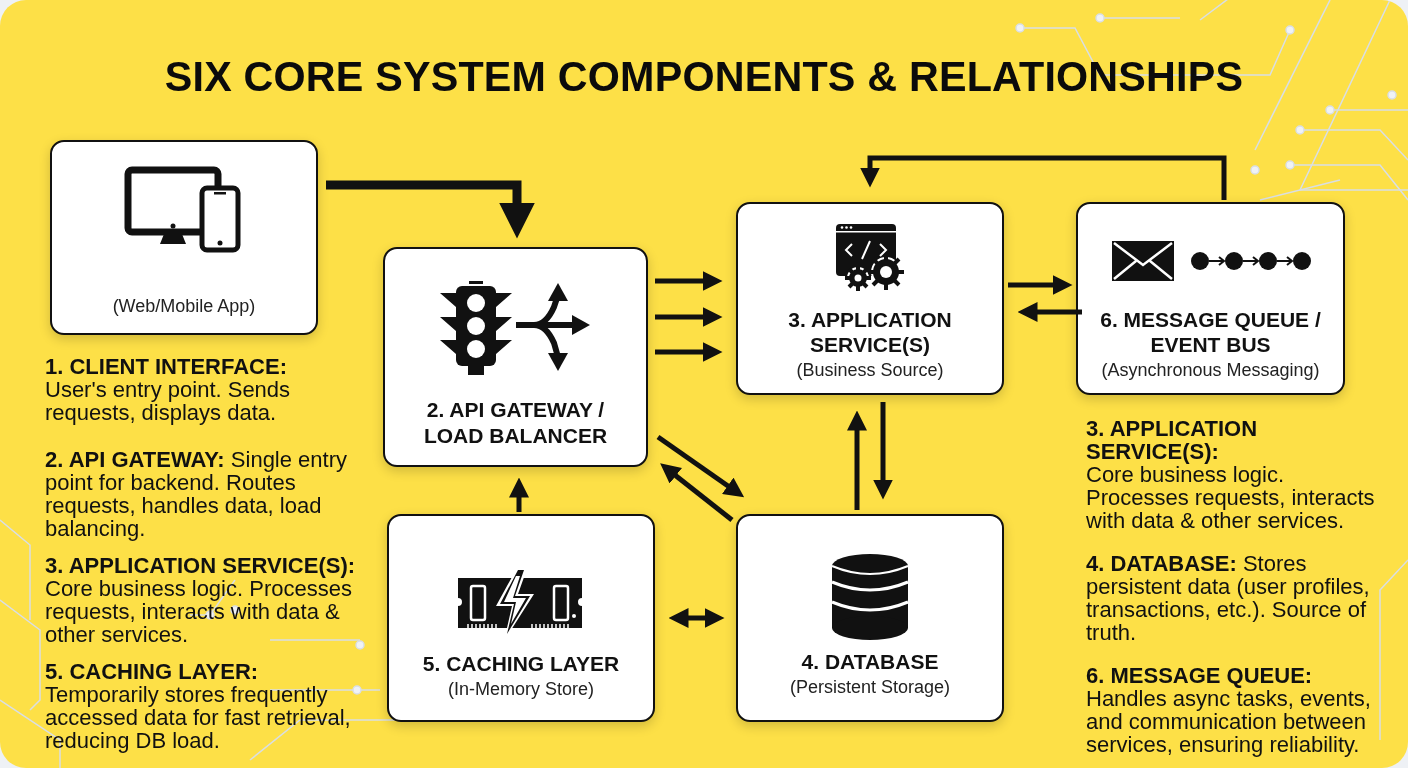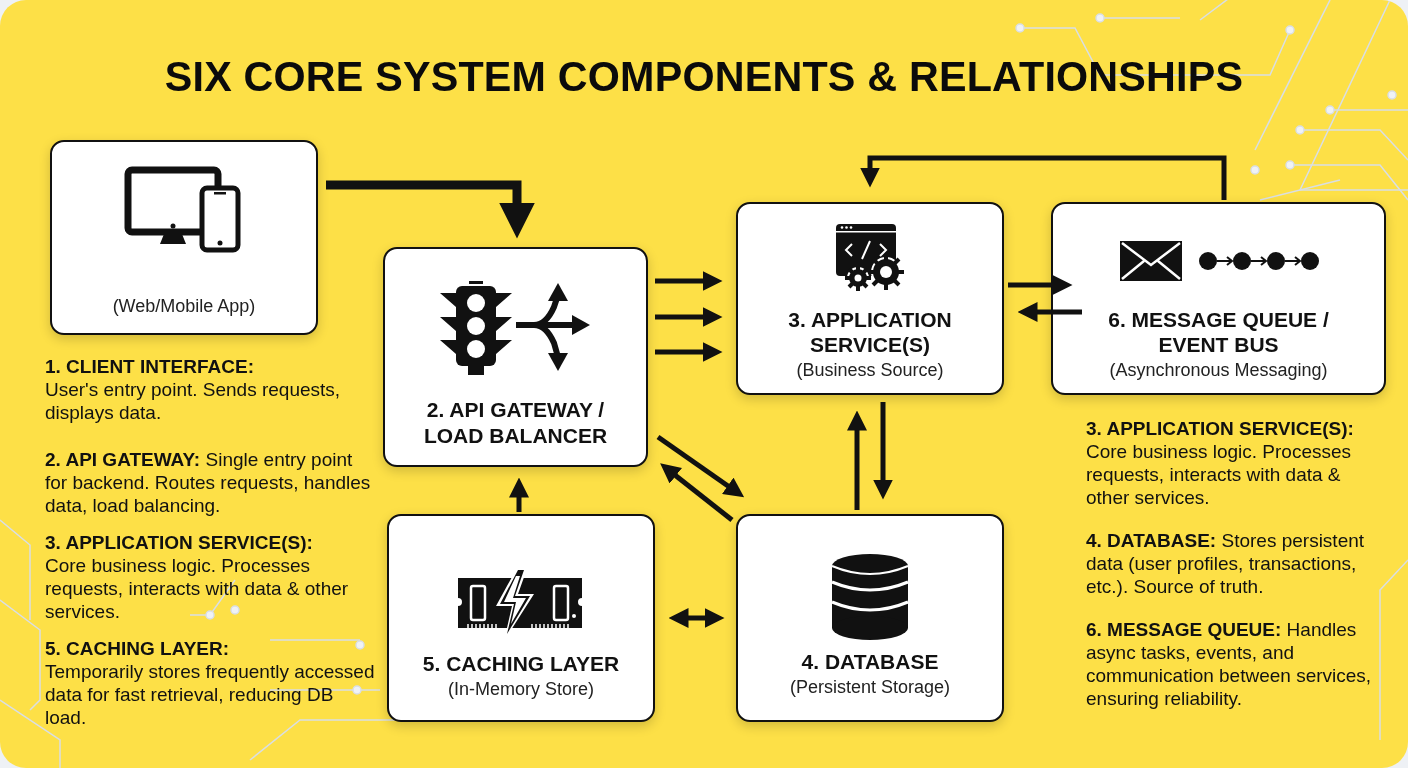--- a/index.html
+++ b/index.html
@@ -22,21 +22,21 @@
   }
   .box {
     position:absolute; background:#fff; border:2.5px solid #111; border-radius:14px;
     box-shadow:0 4px 12px rgba(0,0,0,0.18);
     box-sizing:border-box; text-align:center;
   }
   .box .icon { position:absolute; left:0; right:0; display:flex; justify-content:center; }
   .box .name { position:absolute; left:0; right:0; font-weight:700; font-size:21px; line-height:25px; color:#111; }
   .box .sub { position:absolute; left:0; right:0; font-size:18px; line-height:22px; color:#222; }
   .arrows { position:absolute; left:0; top:0; width:1408px; height:768px; pointer-events:none; }
-  .desc { position:absolute; font-size:19px; line-height:23px; color:#111; }
+  .desc { position:absolute; font-size:22px; line-height:23px; color:#111; }
   .desc .item { margin-bottom:14px; }
   .desc b { font-weight:700; }
 </style>
 </head>
 <body>
 
 <div class="canvas">
 
   <svg class="circuit" viewBox="0 0 1408 768">
     <g fill="none" stroke="#d9dee5" stroke-width="1.5">
@@ -134,21 +134,21 @@
         <circle cx="56" cy="50" r="12" fill="#111"></circle>
         <circle cx="28" cy="56" r="3.5" fill="#fff"></circle>
         <circle cx="56" cy="50" r="6" fill="#fff"></circle>
       </svg>
     </div>
     <div class="name" style="top:103px;">3. APPLICATION</div>
     <div class="name" style="top:128px;">SERVICE(S)</div>
     <div class="sub" style="top:155px;">(Business Source)</div>
   </div>
 
-  <div class="box" style="left:1051px;top:202px;width:335px;height:193px;">
+  <div class="box" style="left:1076px;top:202px;width:269px;height:193px;">
     <div class="icon" style="top:33px;">
       <svg width="210" height="48" viewBox="0 0 210 48">
         <rect x="6" y="4" width="62" height="40" fill="#111"></rect>
         <path d="M8 6 L37 28 L66 6 M8 42 L30 24 M66 42 L44 24" fill="none" stroke="#fff" stroke-width="2.5"></path>
         <g fill="#111">
           <circle cx="94" cy="24" r="9"></circle>
             <circle cx="128" cy="24" r="9"></circle>
           <circle cx="162" cy="24" r="9"></circle>
             <circle cx="196" cy="24" r="9"></circle>
         </g>

